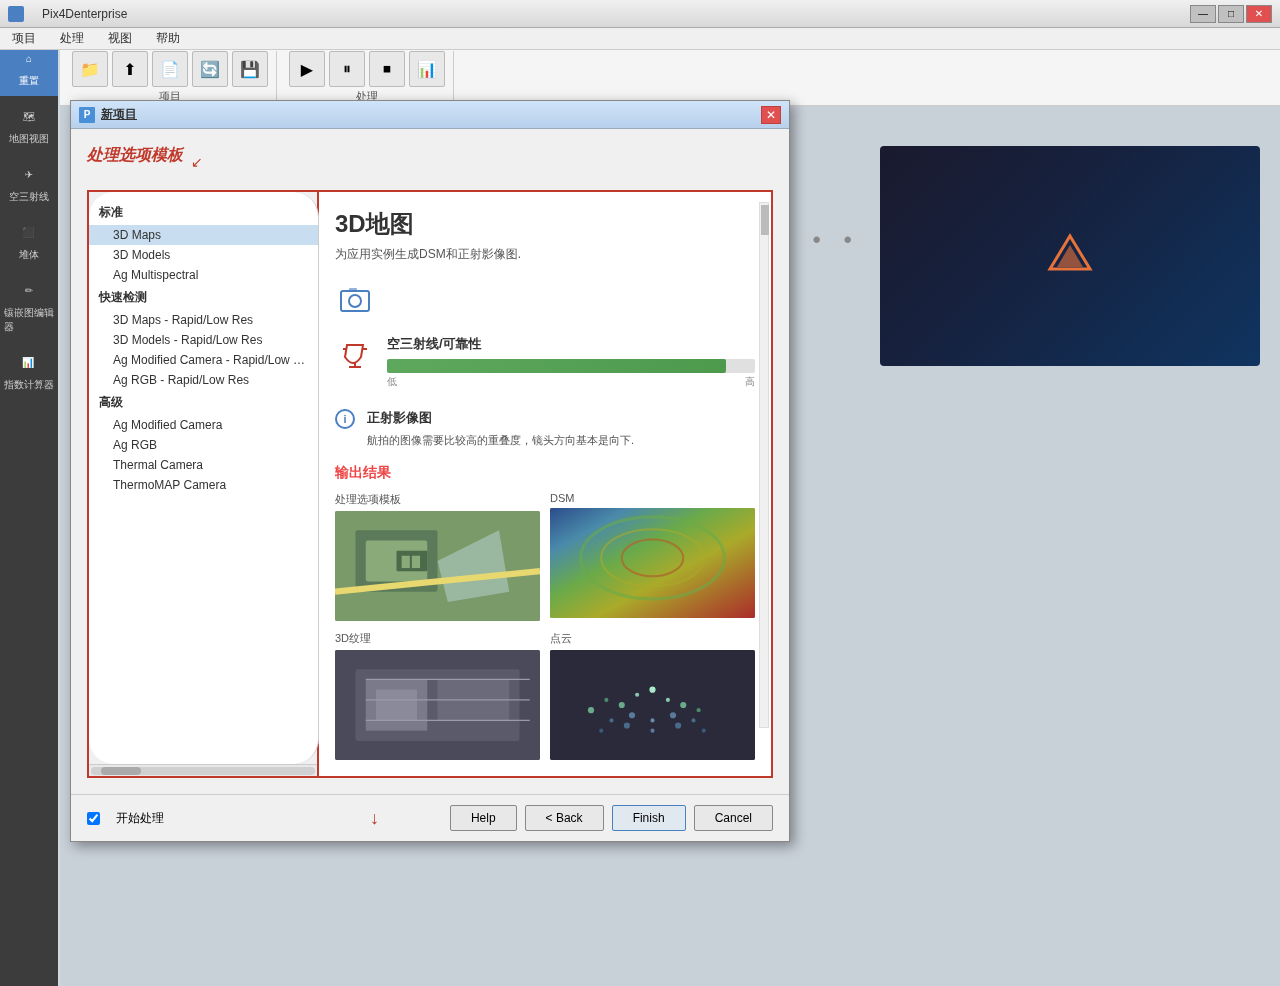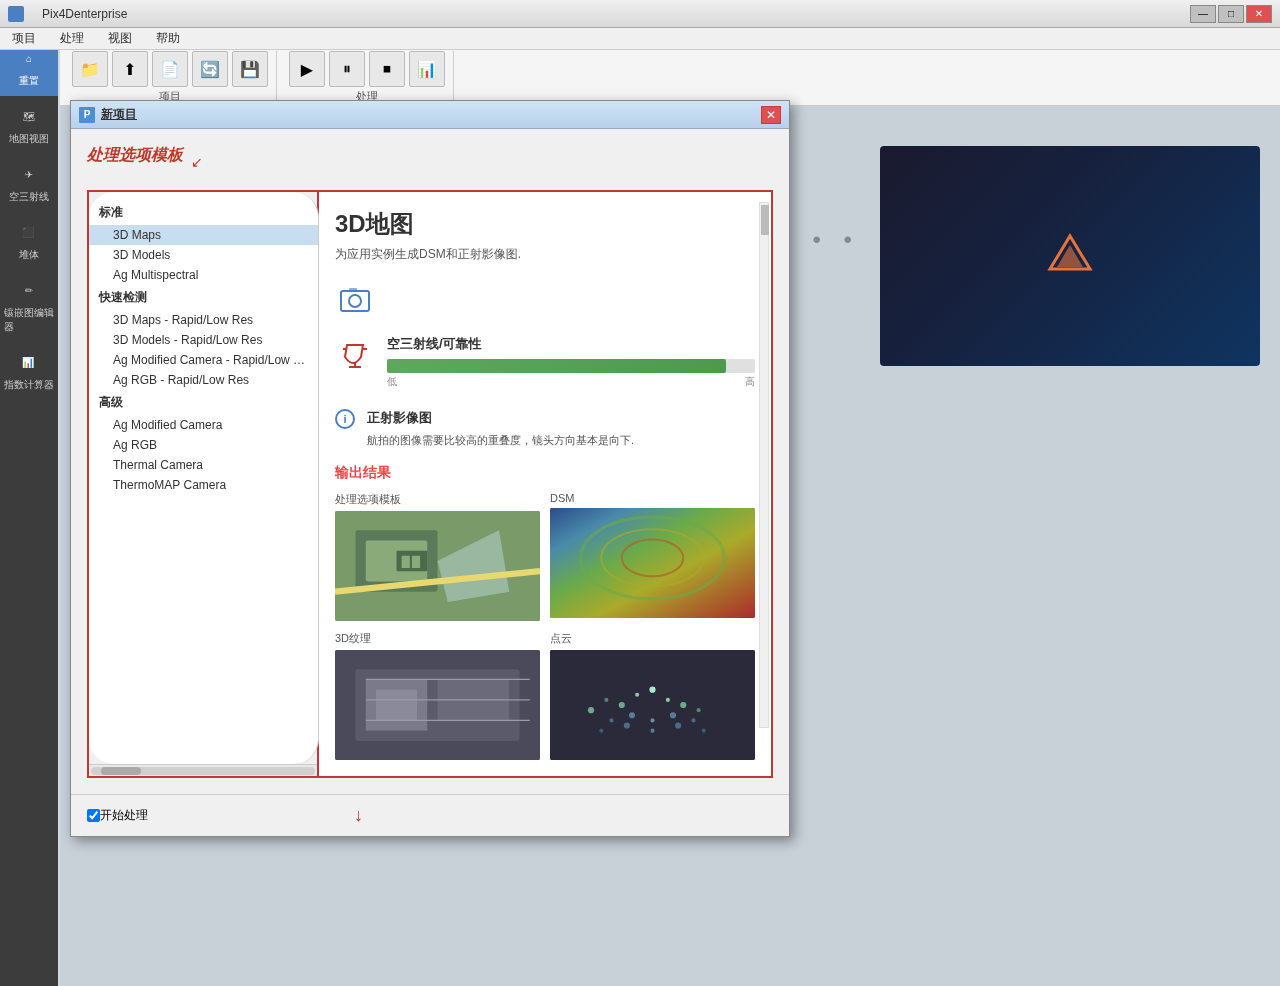--- a/index.html
+++ b/index.html
@@ -92,21 +92,21 @@
     .img-dsm { background: linear-gradient(135deg, #2a4a8a, #4a8aaa, #6aaa4a, #aa6a2a, #aa2a2a, #8a2a8a); }
     .img-3dmesh { background: linear-gradient(135deg, #5a5a6a, #7a7a8a, #4a4a5a); }
     .img-pointcloud { background: linear-gradient(135deg, #2a2a3a, #4a5a6a, #3a4a5a); }
 
     
     .dialog-footer { padding: 10px 16px; background: #f0f0f0; border-top: 1px solid #ccc; display: flex; align-items: center; justify-content: space-between; }
     .footer-left { display: flex; align-items: center; gap: 6px; }
     .footer-right { display: flex; gap: 8px; }
     .dialog-btn { padding: 5px 20px; border: 1px solid #888; background: #e8e8e8; font-size: 12px; cursor: pointer; border-radius: 2px; }
     .dialog-btn.primary { background: #e0e8f0; border: 1px solid #4a7fc1; }
-    .checkbox-item { display: flex; gap: 0; font-size: 12px; }
+    .checkbox-item { display: flex; gap: 16px; font-size: 12px; }
 
     
     .tree-scroll { height: 12px; background: #e8e8e8; display: flex; align-items: center; padding: 0 2px; border-top: 1px solid #ccc; }
     .tree-scroll-bar { flex: 1; height: 8px; background: #d0d0d0; border-radius: 4px; position: relative; }
     .tree-scroll-thumb { width: 40px; height: 8px; background: #aaa; border-radius: 4px; position: absolute; left: 10px; }
 
     
     .info-icon { width: 20px; height: 20px; border: 2px solid #4a7fc1; border-radius: 50%; color: #4a7fc1; display: flex; align-items: center; justify-content: center; font-size: 11px; font-weight: bold; flex-shrink: 0; }
   </style>
 </head>
@@ -413,15 +413,21 @@
 
     <div class="dialog-footer">
       <div class="footer-left">
         <div class="checkbox-item">
           <input type="checkbox" checked="" id="startProcess" style="">
           <label for="startProcess">开始处理</label>
         </div>
 
         <span style="color: #c0392b; font-size: 18px; margin-left: 200px;">↓</span>
       </div>
+      <div class="footer-right">
+        <button class="dialog-btn">Help</button>
+        <button class="dialog-btn">&lt; Back</button>
+        <button class="dialog-btn primary">Finish</button>
+        <button class="dialog-btn">Cancel</button>
+      </div>
     </div>
   </div>
 </div>
 
 </body></html>

